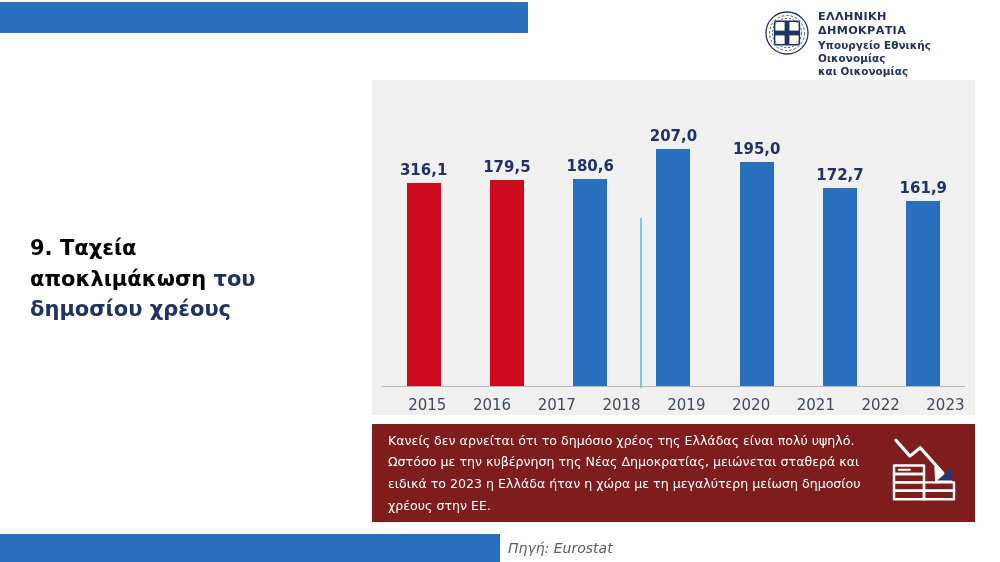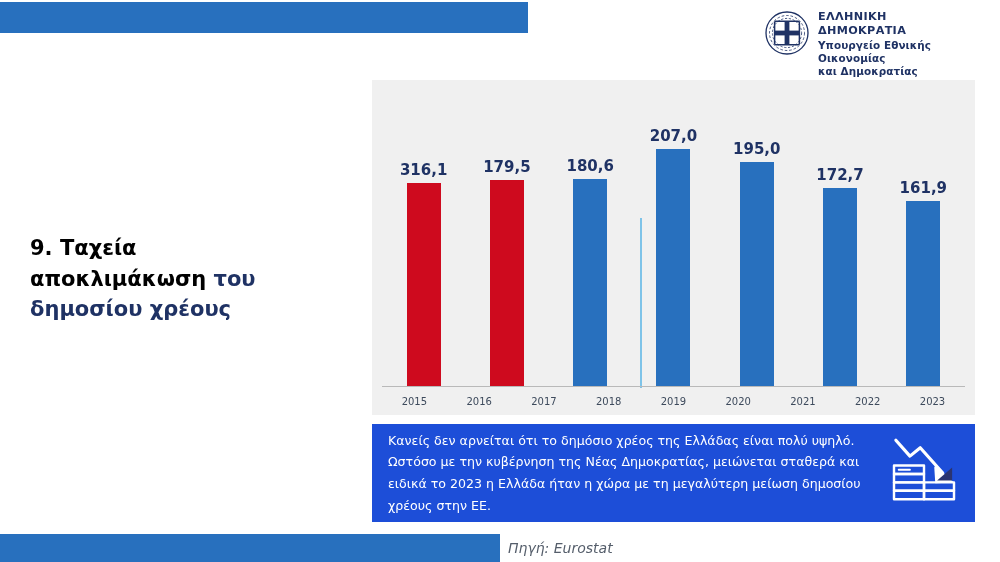--- a/index.html
+++ b/index.html
@@ -132,33 +132,33 @@
   .xaxis {
     position: absolute;
     left: 10px; top: 310px;
     width: 583px; height: 25px;
     display: flex;
     align-items: flex-start;
     justify-content: space-around;
   }
   .xaxis .tick {
     width: 64px;
-    text-align: center;
-    font-size: 10px;
+    text-align: right;
+    font-size: 15px;
     font-weight: 400;
     color: #3d4a5c;
     padding-top: 6px;
   }
 
   
   .caption-box {
     position: absolute;
     left: 372px; top: 424px;
     width: 603px; height: 98px;
-    background: #1d4ed8;
+    background: #7f1d1d;
     display: flex;
     align-items: center;
   }
   .caption-text {
     flex: 1 1 auto;
     padding: 0 10px 0 16px;
     color: #ffffff;
     font-size: 12.6px;
     line-height: 1.72;
   }
@@ -195,21 +195,21 @@
         <circle cx="23" cy="23" r="17.5" fill="none" stroke="#1f3264" stroke-width="0.8" stroke-dasharray="2.6 1.9"></circle>
         <circle cx="23" cy="23" r="14.6" fill="none" stroke="#1f3264" stroke-width="0.8" stroke-dasharray="2.2 1.7"></circle>
         <rect x="10.6" y="11.2" width="24.8" height="23.6" rx="1.6" fill="none" stroke="#1f3264" stroke-width="1.5"></rect>
         <rect x="20.6" y="11.2" width="4.8" height="23.6" fill="#1f3264"></rect>
         <rect x="10.6" y="20.6" width="24.8" height="4.8" fill="#1f3264"></rect>
       </svg>
     </span>
     <span class="logo-text">
       <span class="logo-line1">ΕΛΛΗΝΙΚΗ ΔΗΜΟΚΡΑΤΙΑ</span>
       <span class="logo-line2">Υπουργείο Εθνικής Οικονομίας</span>
-      <span class="logo-line3">και Δημοκρατίας</span>
+      <span class="logo-line3">και Οικονομίας</span>
     </span>
   </div>
 
   <h1 class="headline">
     <span class="hl-accent">9. Ταχεία αποκλιμάκωση</span><span> του δημοσίου χρέους</span>
   </h1>
 
   <div class="chart-panel">
     <div class="plot-area">
       <div class="bars" id="bars-container">

